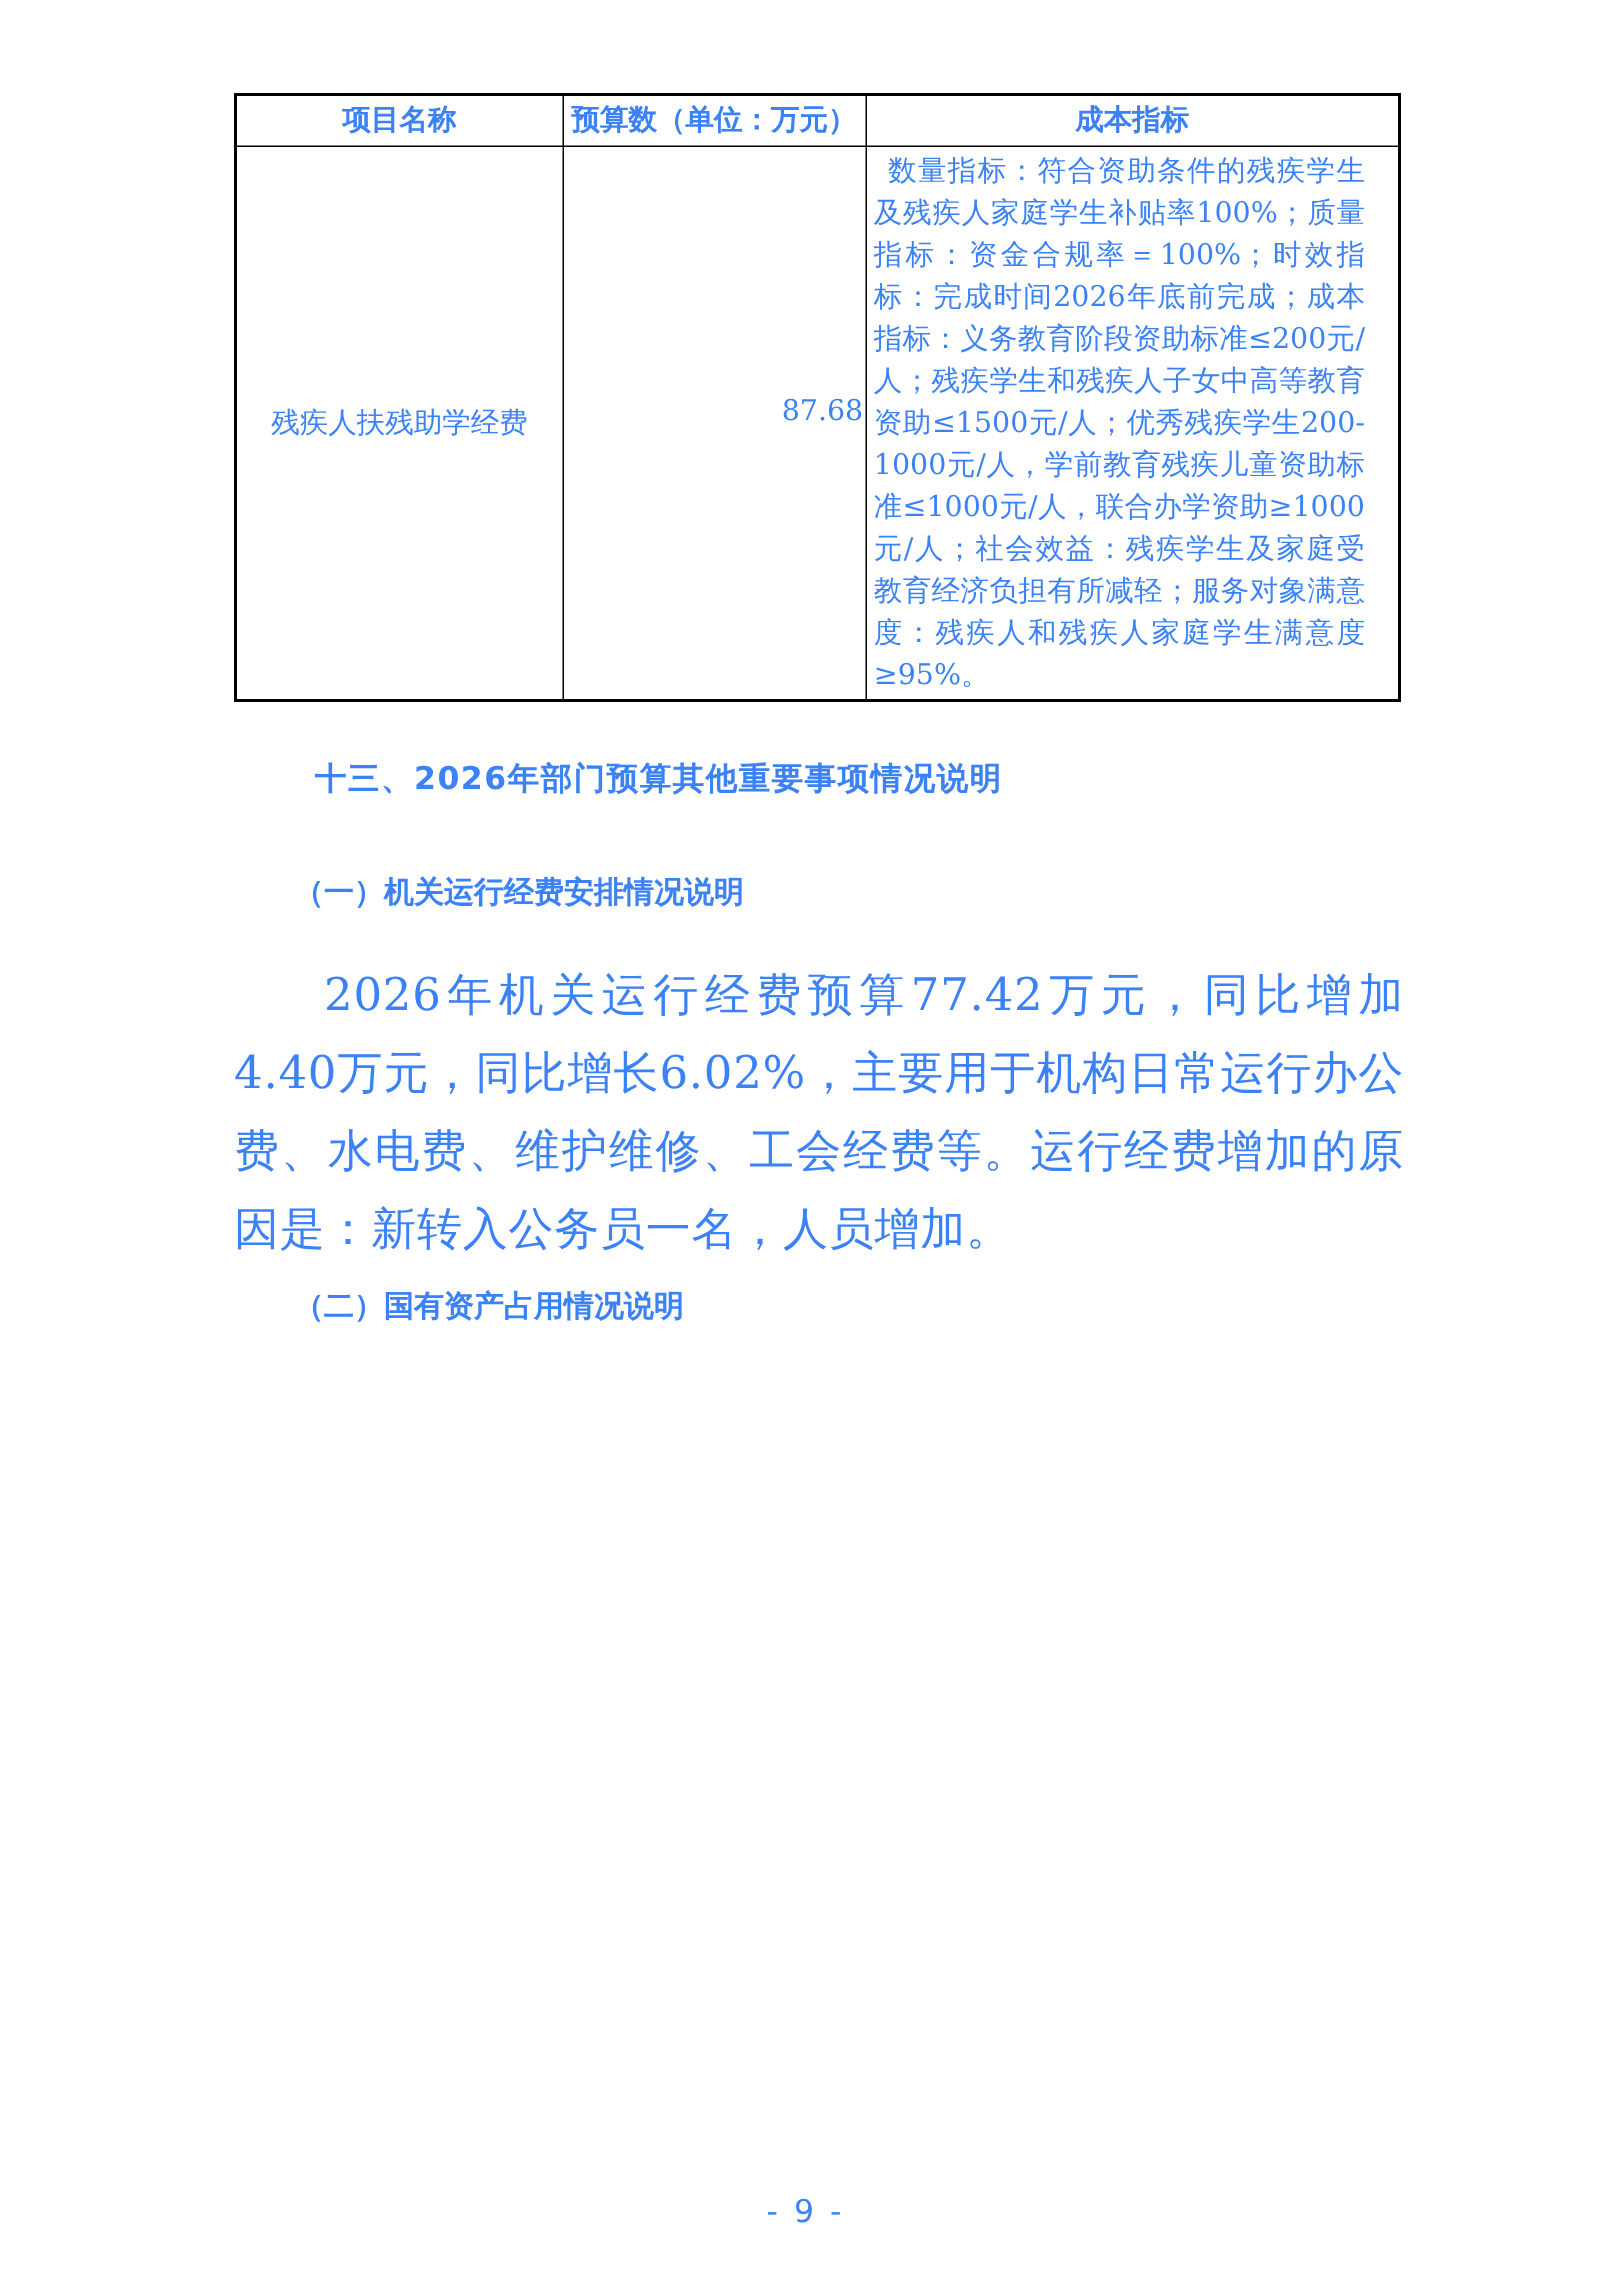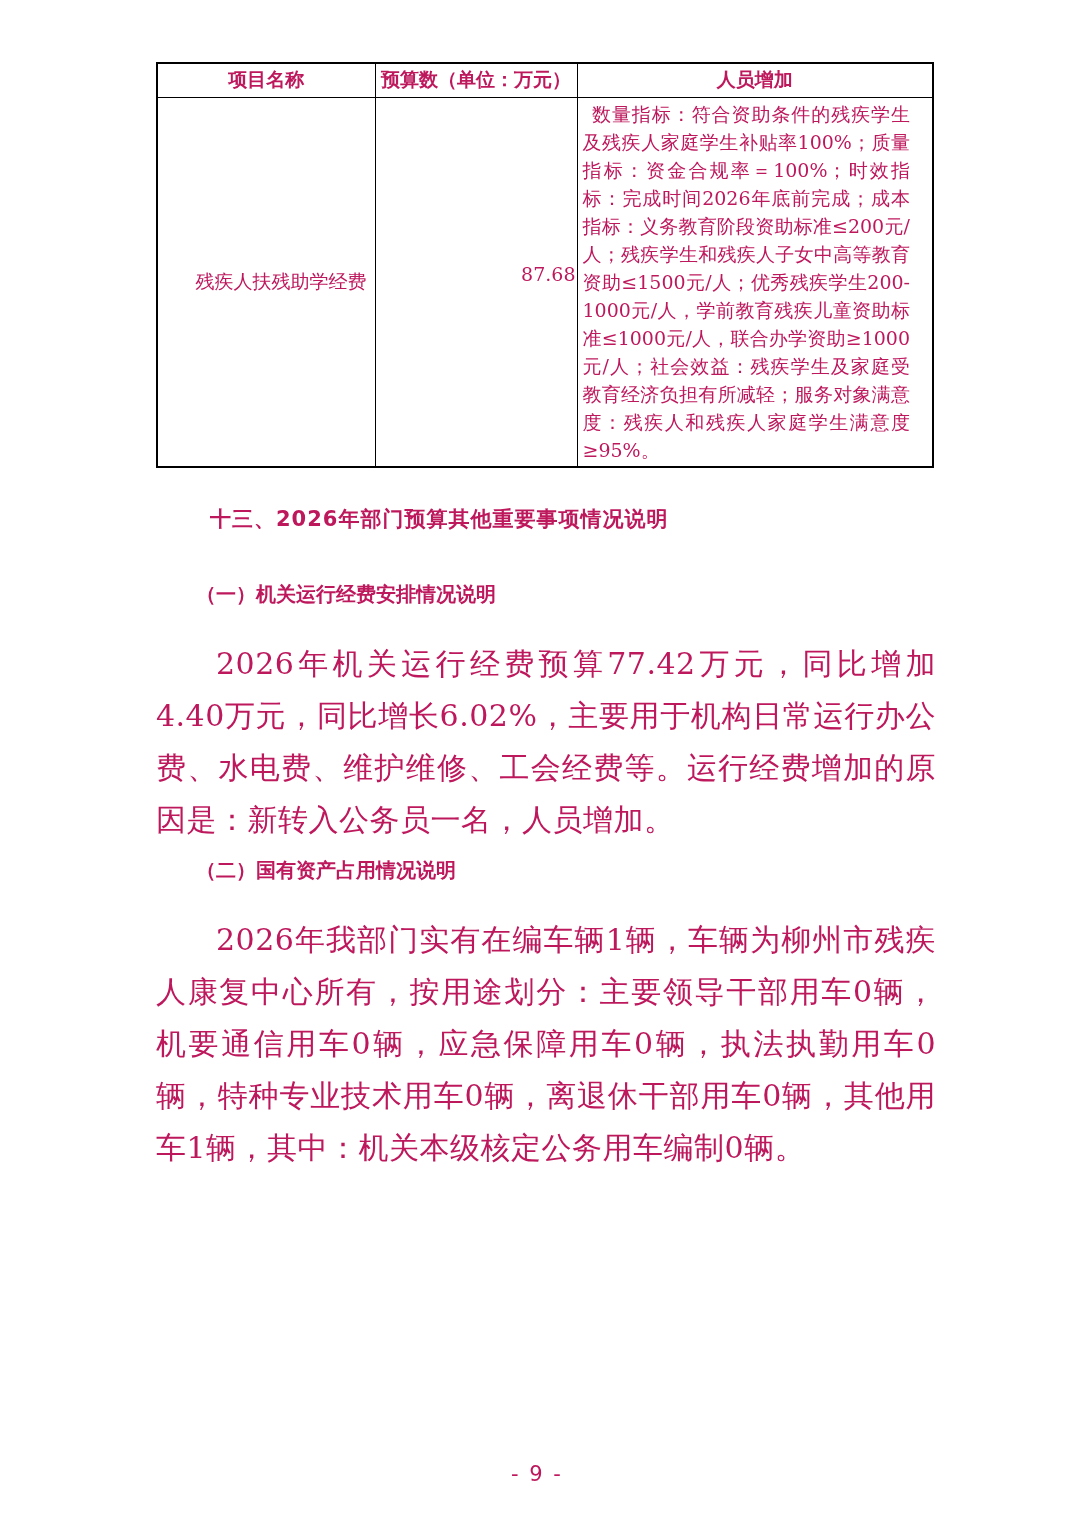--- a/index.html
+++ b/index.html
@@ -3,21 +3,21 @@
 <meta charset="utf-8">
 <style>
   * { margin: 0; padding: 0; box-sizing: border-box; }
   html, body { background: #ffffff; }
   .page {
     position: relative;
     width: 1074px;
     height: 1520px;
     margin: 0 auto;
     background: #ffffff;
-    color: #be185d;
+    color: #3b82f6;
     font-family: "DejaVu Serif", "Liberation Serif", serif;
     overflow: hidden;
   }
   .content {
     position: absolute;
     left: 156px;
     top: 62px;
     width: 780px;
   }
   
@@ -36,21 +36,21 @@
     font-weight: bold;
     text-align: center;
     height: 34px;
     padding: 2px 4px;
     font-family: "DejaVu Serif", "Liberation Serif", serif;
   }
   col.c1 { width: 218px; }
   col.c2 { width: 202px; }
   col.c3 { width: 356px; }
   td.cell-name {
-    text-align: right;
+    text-align: center;
     padding: 4px 8px;
     font-size: 20px;
   }
   td.cell-budget {
     text-align: right;
     padding: 4px 1px 20px 4px;
     font-size: 20px;
   }
   td.cell-target {
     text-align: justify;
@@ -107,38 +107,37 @@
     <table class="perf">
       <colgroup>
         <col class="c1">
           <col class="c2">
           <col class="c3">
       </colgroup>
       <thead>
         <tr>
           <th>项目名称</th>
           <th>预算数（单位：万元）</th>
-          <th>人员增加</th>
+          <th>成本指标</th>
         </tr>
       </thead>
       <tbody>
         <tr>
           <td class="cell-name">残疾人扶残助学经费</td>
           <td class="cell-budget">87.68</td>
           <td class="cell-target">数量指标：符合资助条件的残疾学生及残疾人家庭学生补贴率100%；质量指标：资金合规率＝100%；时效指标：完成时间2026年底前完成；成本指标：义务教育阶段资助标准≤200元/人；残疾学生和残疾人子女中高等教育资助≤1500元/人；优秀残疾学生200-1000元/人，学前教育残疾儿童资助标准≤1000元/人，联合办学资助≥1000元/人；社会效益：残疾学生及家庭受教育经济负担有所减轻；服务对象满意度：残疾人和残疾人家庭学生满意度≥95%。</td>
         </tr>
       </tbody>
     </table>
 
     <div class="h-main">十三、2026年部门预算其他重要事项情况说明</div>
 
     <div class="h-sub first">（一）机关运行经费安排情况说明</div>
 
     <div class="para">2026年机关运行经费预算77.42万元，同比增加4.40万元，同比增长6.02%，主要用于机构日常运行办公费、水电费、维护维修、工会经费等。运行经费增加的原因是：新转入公务员一名，人员增加。</div>
 
     <div class="h-sub second">（二）国有资产占用情况说明</div>
 
-    <div class="para">2026年我部门实有在编车辆1辆，车辆为柳州市残疾人康复中心所有，按用途划分：主要领导干部用车0辆，机要通信用车0辆，应急保障用车0辆，执法执勤用车0辆，特种专业技术用车0辆，离退休干部用车0辆，其他用车1辆，其中：机关本级核定公务用车编制0辆。</div>
 
   </div>
 
   <div class="page-number">- 9 -</div>
 </div>
 
 </body></html>

